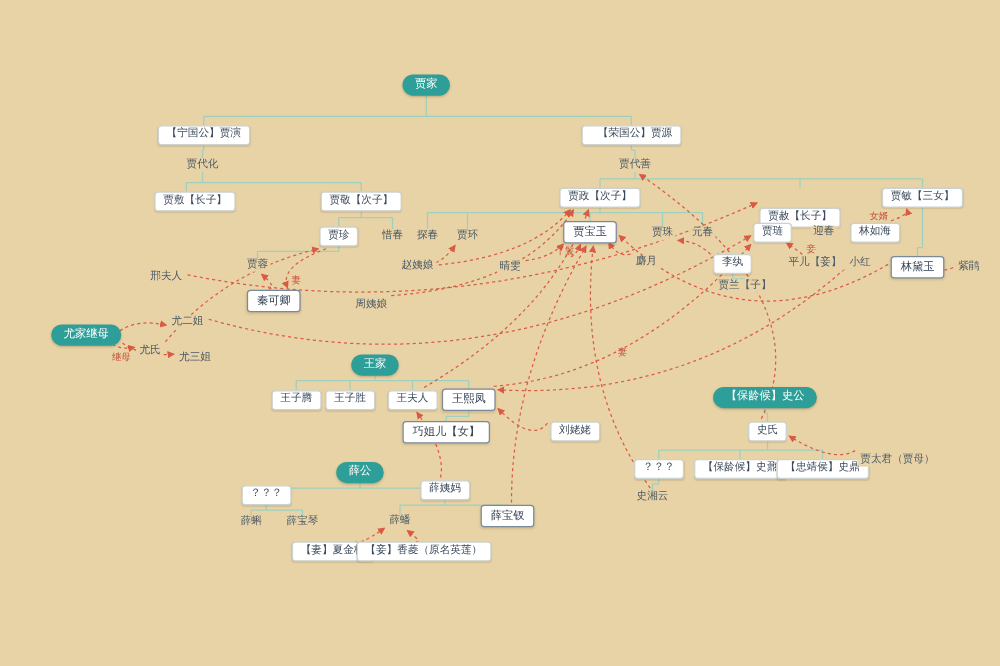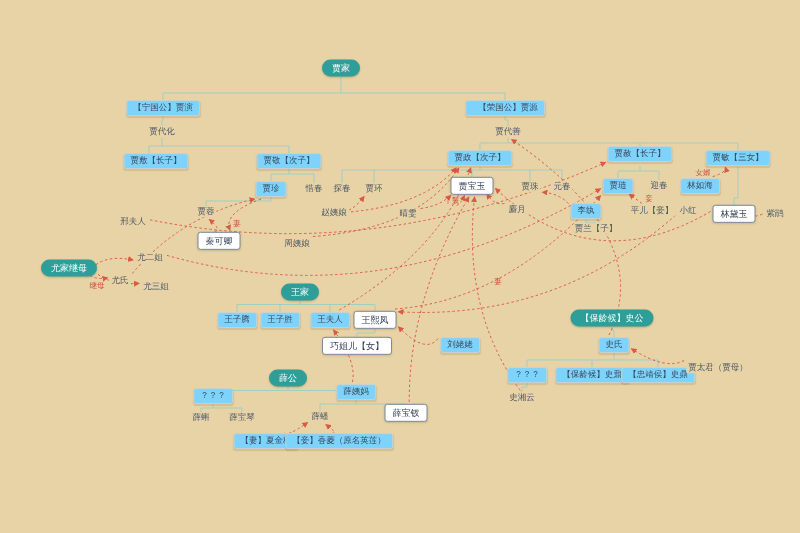--- a/index.html
+++ b/index.html
@@ -13,21 +13,21 @@
   .node{
     position:absolute;transform:translate(-50%,-50%);
     z-index:2;white-space:nowrap;cursor:pointer;user-select:none;
   }
   .pill{
     background:#2e9e98;color:#ffffff;font-size:9px;line-height:1;
     padding:4px 10px;border-radius:10px;
     box-shadow:0 1px 2px rgba(60,40,0,.25);
   }
   .box{
-    background:#7dd3fc;border:1px solid #ccd2cf;border-radius:3px;
+    background:#ffffff;border:1px solid #ccd2cf;border-radius:3px;
     color:#39485a;font-size:8.5px;line-height:1.15;padding:2px 6px;
     box-shadow:0 1px 1px rgba(60,40,0,.12);
   }
   .box-strong{
     background:#ffffff;border:1.4px solid #7b8a99;border-radius:3px;
     color:#2f3e50;font-size:9px;line-height:1.15;padding:3px 7px;
     box-shadow:0 1px 2px rgba(60,40,0,.15);
   }
   .text{
     color:#4a5a66;font-size:8.5px;line-height:1.1;
@@ -95,21 +95,21 @@
     <div class="node box" style="left: 271px; top: 189px;">贾珍</div>
     <div class="node text" style="left: 314px; top: 189px;">惜春</div>
     <div class="node text" style="left: 206px; top: 212px;">贾蓉</div>
     <div class="node box-strong" style="left: 219px; top: 241px;">秦可卿</div>
     <div class="node pill" style="left: 69px; top: 268px;">尤家继母</div>
     <div class="node text" style="left: 120px; top: 281px;">尤氏</div>
     <div class="node text" style="left: 150px; top: 258px;">尤二姐</div>
     <div class="node text" style="left: 156px; top: 287px;">尤三姐</div>
     <div class="node text" style="left: 133px; top: 222px;">邢夫人</div>
     <div class="node box" style="left: 480px; top: 158px;">贾政【次子】</div>
-    <div class="node box" style="left: 640px; top: 154px;">贾赦【长子】</div>
+    <div class="node box" style="left: 640px; top: 174px;">贾赦【长子】</div>
     <div class="node box" style="left: 738px; top: 158px;">贾敏【三女】</div>
     <div class="node text" style="left: 342px; top: 189px;">探春</div>
     <div class="node text" style="left: 374px; top: 189px;">贾环</div>
     <div class="node box-strong" style="left: 472px; top: 186px;">贾宝玉</div>
     <div class="node text" style="left: 530px; top: 187px;">贾珠</div>
     <div class="node text" style="left: 562px; top: 187px;">元春</div>
     <div class="node text" style="left: 334px; top: 213px;">赵姨娘</div>
     <div class="node text" style="left: 297px; top: 244px;">周姨娘</div>
     <div class="node text" style="left: 408px; top: 214px;">晴雯</div>
     <div class="node text" style="left: 517px; top: 210px;">麝月</div>

